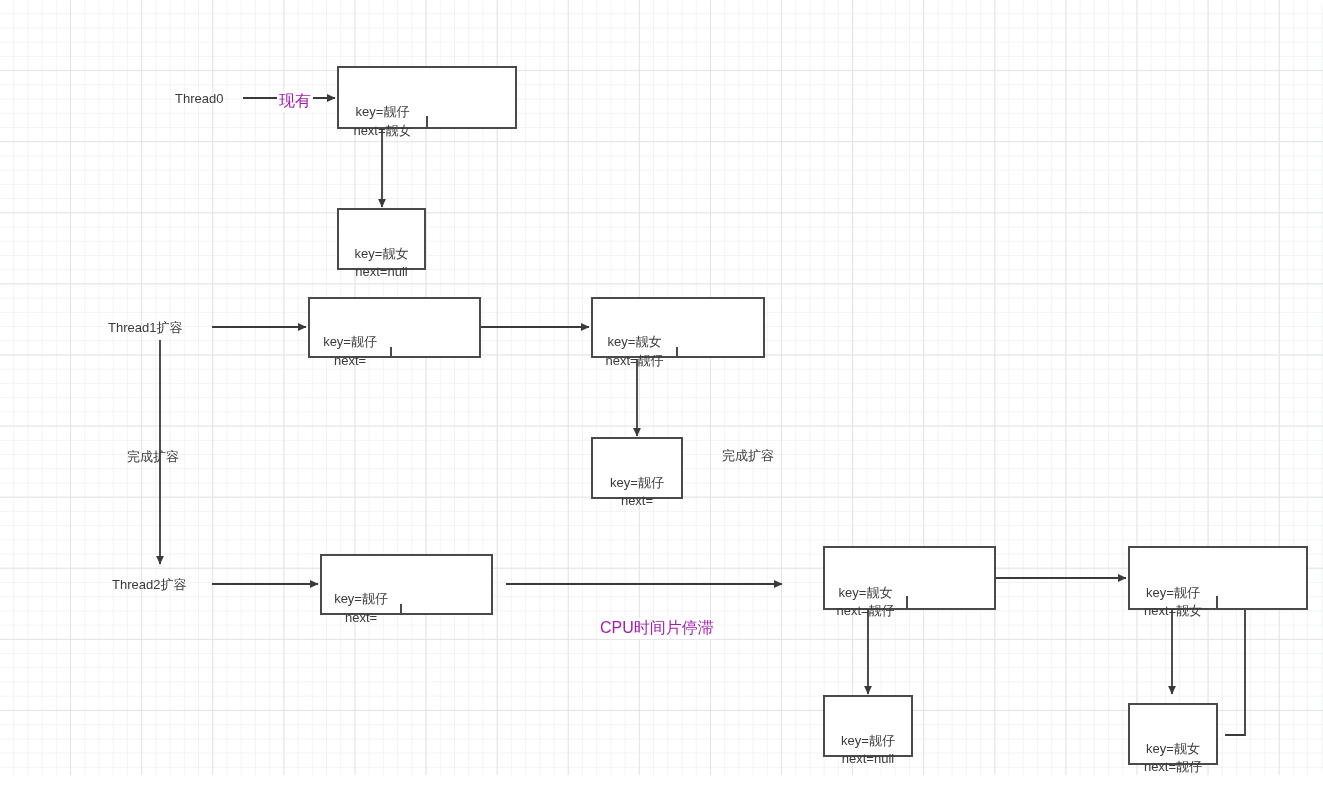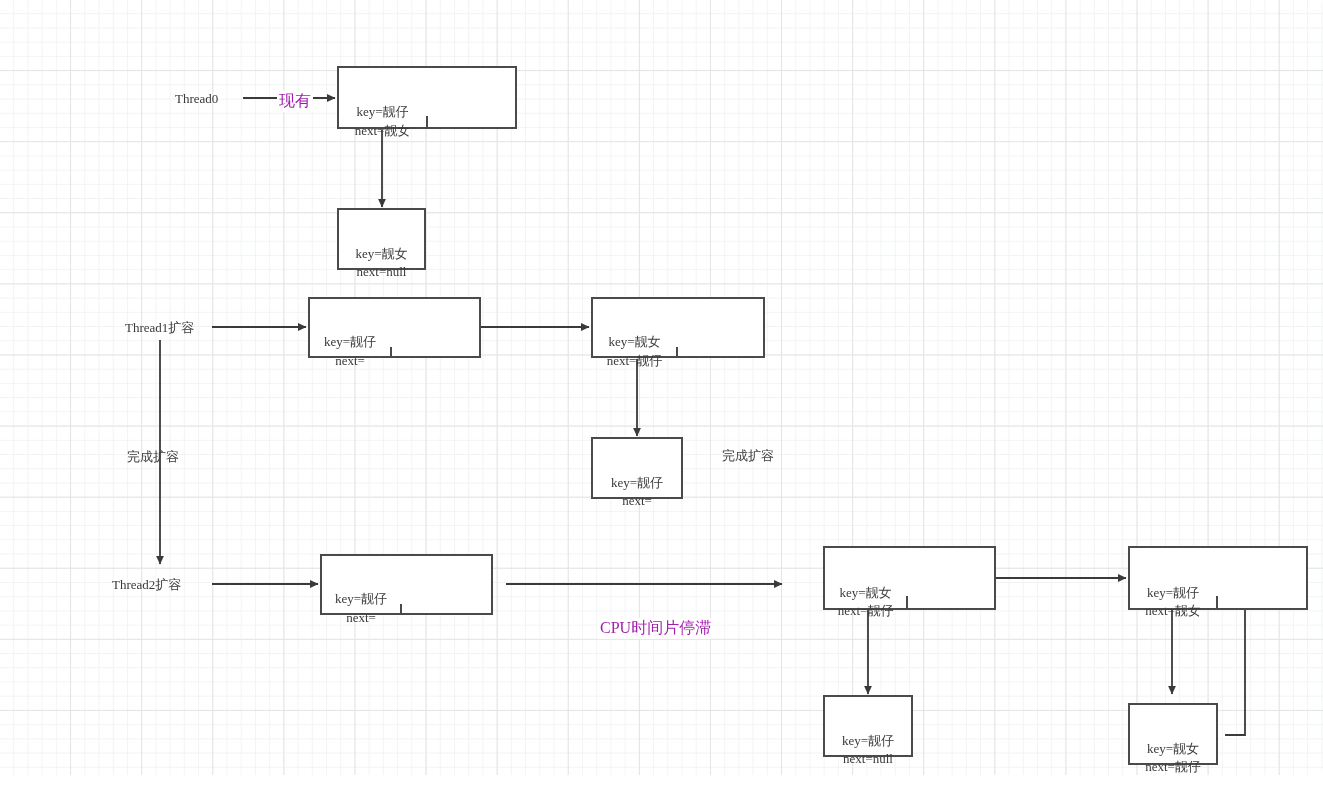--- a/index.html
+++ b/index.html
@@ -18,21 +18,21 @@
       linear-gradient(to bottom, #e2e4e6 1px, transparent 1px),
       linear-gradient(to right, #f2f3f4 1px, transparent 1px),
       linear-gradient(to bottom, #f2f3f4 1px, transparent 1px);
     background-size:
       71.1px 71.1px,
       71.1px 71.1px,
       14.22px 14.22px,
       14.22px 14.22px;
     background-position: -1px -1px, -1px -1px, -1px -1px, -1px -1px;
     overflow: hidden;
-    font-family: Liberation Serif, serif;
+    font-family: Liberation Sans, sans-serif;
     border-radius: 7px;
   }
   #svg-layer {
     position: absolute;
     left: 0;
     top: 0;
     width: 1323px;
     height: 793px;
     pointer-events: none;
   }
@@ -112,21 +112,21 @@
 
       <line x1="1172" y1="610" x2="1172" y2="694" marker-end="url(#arrow)"></line>
 
       <path d="M1225,735 L1245,735 L1245,578 L1224,578" marker-end="url(#arrow)"></path>
     </g>
   </svg>
 
   <div class="label" style="left:175px; top:91px;">Thread0</div>
   <div class="edge-label" style="left:277px; top:91px;">现有</div>
 
-  <div class="label" style="left:125px; top:320px;">Thread1扩容</div>
+  <div class="label" style="left:108px; top:320px;">Thread1扩容</div>
   <div class="label" style="left:127px; top:449px;">完成扩容</div>
   <div class="label" style="left:722px; top:448px;text-align:right;">完成扩容</div>
 
   <div class="label" style="left:112px; top:577px;">Thread2扩容</div>
   <div class="edge-label" style="left:598px; top:577px;margin-top:41px;">CPU时间片停滞</div>
 
   <div class="node" style="left:337px; top:66px; width:180px; height:63px;">
     <div class="cell split-left" style="width:91px;">
       <span>key=靓仔</span>
       <span>next=靓女</span>

